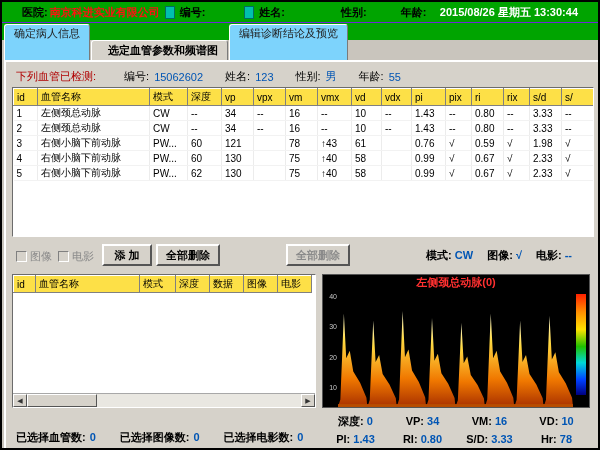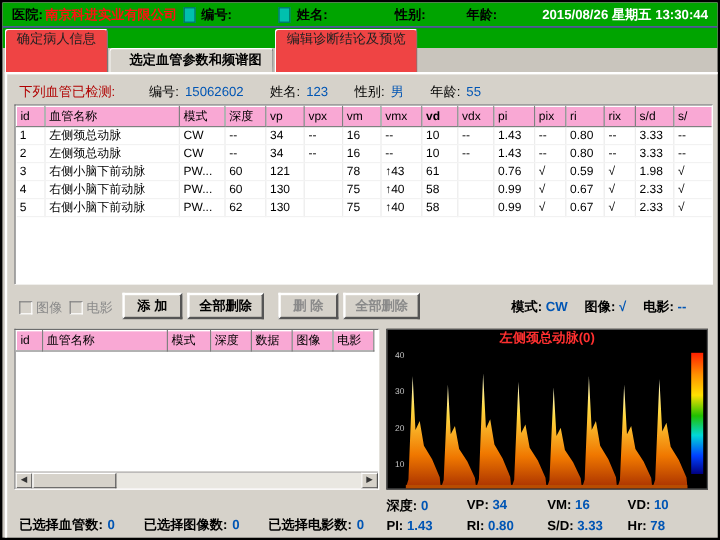--- a/index.html
+++ b/index.html
@@ -4,37 +4,37 @@
 <style>
   * { margin:0; padding:0; box-sizing:border-box; }
   html,body { background:#777; }
   body { font-family:"Liberation Sans", sans-serif; }
 
   .screen { position:relative; width:600px; height:450px; background:#c9c5bd;
             border:2px solid #000; overflow:hidden; }
 
   
   .topbar { position:absolute; top:0; left:0; width:100%; height:20px; background:#00a400;
-            display:flex; align-items:center; padding:0 8px; font-size:11px; color:#000; }
+            display:flex; align-items:center; padding:0 20px; font-size:11px; color:#000; }
   .tlbl { font-weight:bold; white-space:nowrap; }
   .tred { color:#ff1010; font-weight:bold; white-space:nowrap; margin-left:2px; }
   .tealbox { display:inline-block; width:10px; height:13px; background:#00c0ae;
              border:1px solid #006e60; margin:0 5px; }
   .tspace { display:inline-block; height:13px; }
   .w34 { width:34px; } .w56 { width:56px; }
   .dt { margin-left:auto; color:#fff; font-weight:bold; white-space:nowrap; }
 
   
   .titlebar { position:absolute; top:20px; left:0; width:100%; height:18px; background:#00a400;
               border-top:1px solid #6d28d9; color:#fff; font-weight:bold; font-size:12px;
               text-align:center; line-height:18px; }
 
   
   .tabs { position:absolute; top:38px; left:2px; height:20px; display:flex; align-items:flex-end; z-index:3; }
-  .tab { height:36px; padding:0 9px; line-height:17px; font-size:11px; background:#ef4444;
+  .tab { height:36px; padding:0 9px; line-height:17px; font-size:11px; background:#7dd3fc;
          border:1px solid #7a7a7a; border-bottom:none; border-top-color:#fff; border-left-color:#fff;
          border-radius:3px 3px 0 0; margin-right:1px; color:#222; cursor:default; white-space:nowrap; }
   .tab.active { height:20px; line-height:19px; background:#d6d2ca; font-weight:bold; color:#000;padding-left:16px; }
 
   
   .panel { position:absolute; top:58px; left:2px; width:596px; height:390px; background:#d6d2ca;
            border:2px solid; border-color:#ffffff #6c6c6c #6c6c6c #ffffff; }
 
   
   .info-row { position:absolute; top:7px; left:10px; display:flex; align-items:center;
@@ -42,21 +42,21 @@
   .detected { color:#b00000; margin-right:28px; }
   .ilbl { margin-right:5px; }
   .ival { color:#0055b4; margin-right:22px; }
 
   
   .tablewrap { position:absolute; background:#fff; border:1px solid;
                border-color:#6c6c6c #ffffff #ffffff #6c6c6c; overflow:hidden; }
   #vessel-table-wrap { top:25px; left:6px; width:582px; height:150px; }
   #selection-table-wrap { top:212px; left:6px; width:304px; height:134px; }
   table.grid { border-collapse:collapse; table-layout:fixed; font-size:10px; }
-  table.grid th { background:#f9a8d4; border:1px solid; border-color:#ffffff #808080 #808080 #ffffff;
+  table.grid th { background:#fde047; border:1px solid; border-color:#ffffff #808080 #808080 #ffffff;
                   font-weight:normal; text-align:left; padding:1px 3px; height:17px;
                   white-space:nowrap; overflow:hidden; }
   table.grid td { border-right:1px solid #ececec; border-bottom:1px solid #f2f2f2;
                   padding:0 3px; height:15px; white-space:nowrap; overflow:hidden; color:#000; }
 
   
   .controls { position:absolute; top:182px; left:0; width:100%; height:24px; font-size:11px; }
   .chk { position:absolute; top:5px; display:flex; align-items:center; gap:3px; color:#8a8a8a; }
   .chk .box { width:11px; height:11px; background:#d6d2ca; border:1px solid;
               border-color:#808080 #ffffff #ffffff #808080; }
@@ -88,21 +88,21 @@
   .ylabels { width:15px; display:flex; flex-direction:column; justify-content:space-between;
              color:#c8c8c8; font-size:7px; text-align:right; padding:3px 1px 16px 0; }
   .wavewrap { flex:1; position:relative; }
   svg.wave { position:absolute; left:0; top:0; width:100%; height:100%; }
   .colorbar { width:10px; margin:4px 3px 12px 3px;
               background:linear-gradient(180deg,#ff2000 0%,#ff9000 18%,#ffe000 35%,#20c000 52%,#00d8d8 68%,#0040ff 85%,#000080 100%); }
 
   
   .params { position:absolute; left:316px; top:350px; width:268px; font-size:11px; }
   .params .row { display:flex; height:18px; align-items:center; }
-  .params .pair { width:25%; white-space:nowrap; }
+  .params .pair { width:25%; white-space:nowrap;text-align:center; }
 
   
   .stats { position:absolute; top:368px; left:10px; display:flex; gap:24px; font-size:11px;
            white-space:nowrap; }
   .slbl { font-weight:bold; }
   .sval { color:#0055b4; font-weight:bold; margin-left:4px; }
 </style>
 </head>
 <body>
 
@@ -150,21 +150,21 @@
         <thead>
             <tr>
               <th style="width: 24px;">id</th>
               <th style="width: 112px;">血管名称</th>
               <th style="width: 38px;">模式</th>
               <th style="width: 34px;">深度</th>
               <th style="width: 32px;">vp</th>
               <th style="width: 32px;">vpx</th>
               <th style="width: 32px;">vm</th>
               <th style="width: 34px;">vmx</th>
-              <th style="width: 30px; font-weight: bold;">vd</th>
+              <th style="width: 30px;">vd</th>
               <th style="width: 30px;">vdx</th>
               <th style="width: 34px;">pi</th>
               <th style="width: 26px;">pix</th>
               <th style="width: 32px;">ri</th>
               <th style="width: 26px;">rix</th>
               <th style="width: 32px;">s/d</th>
               <th style="width: 40px;">s/</th>
             </tr>
           </thead>
         <tbody>
@@ -266,21 +266,20 @@
       <label class="chk" style="left:10px">
         <span class="box"></span>
         <span>图像</span>
       </label>
       <label class="chk" style="left:52px">
         <span class="box"></span>
         <span>电影</span>
       </label>
       <div class="btn" style="left:96px;width:50px">添 加</div>
       <div class="btn" style="left:150px;width:64px">全部删除</div>
-      <div class="btn disabled" style="left:226px;width:50px">删 除</div>
       <div class="btn disabled" style="left:280px;width:64px">全部删除</div>
       <div class="modeinfo">
         <span><span class="mlbl">模式:</span> <span class="mval">CW</span></span>
         <span><span class="mlbl">图像:</span> <span class="mval">√</span></span>
         <span><span class="mlbl">电影:</span> <span class="mval">--</span></span>
       </div>
     </div>
 
     <div class="tablewrap" id="selection-table-wrap">
       <table class="grid" id="selection-table" style="width: 298px;">

